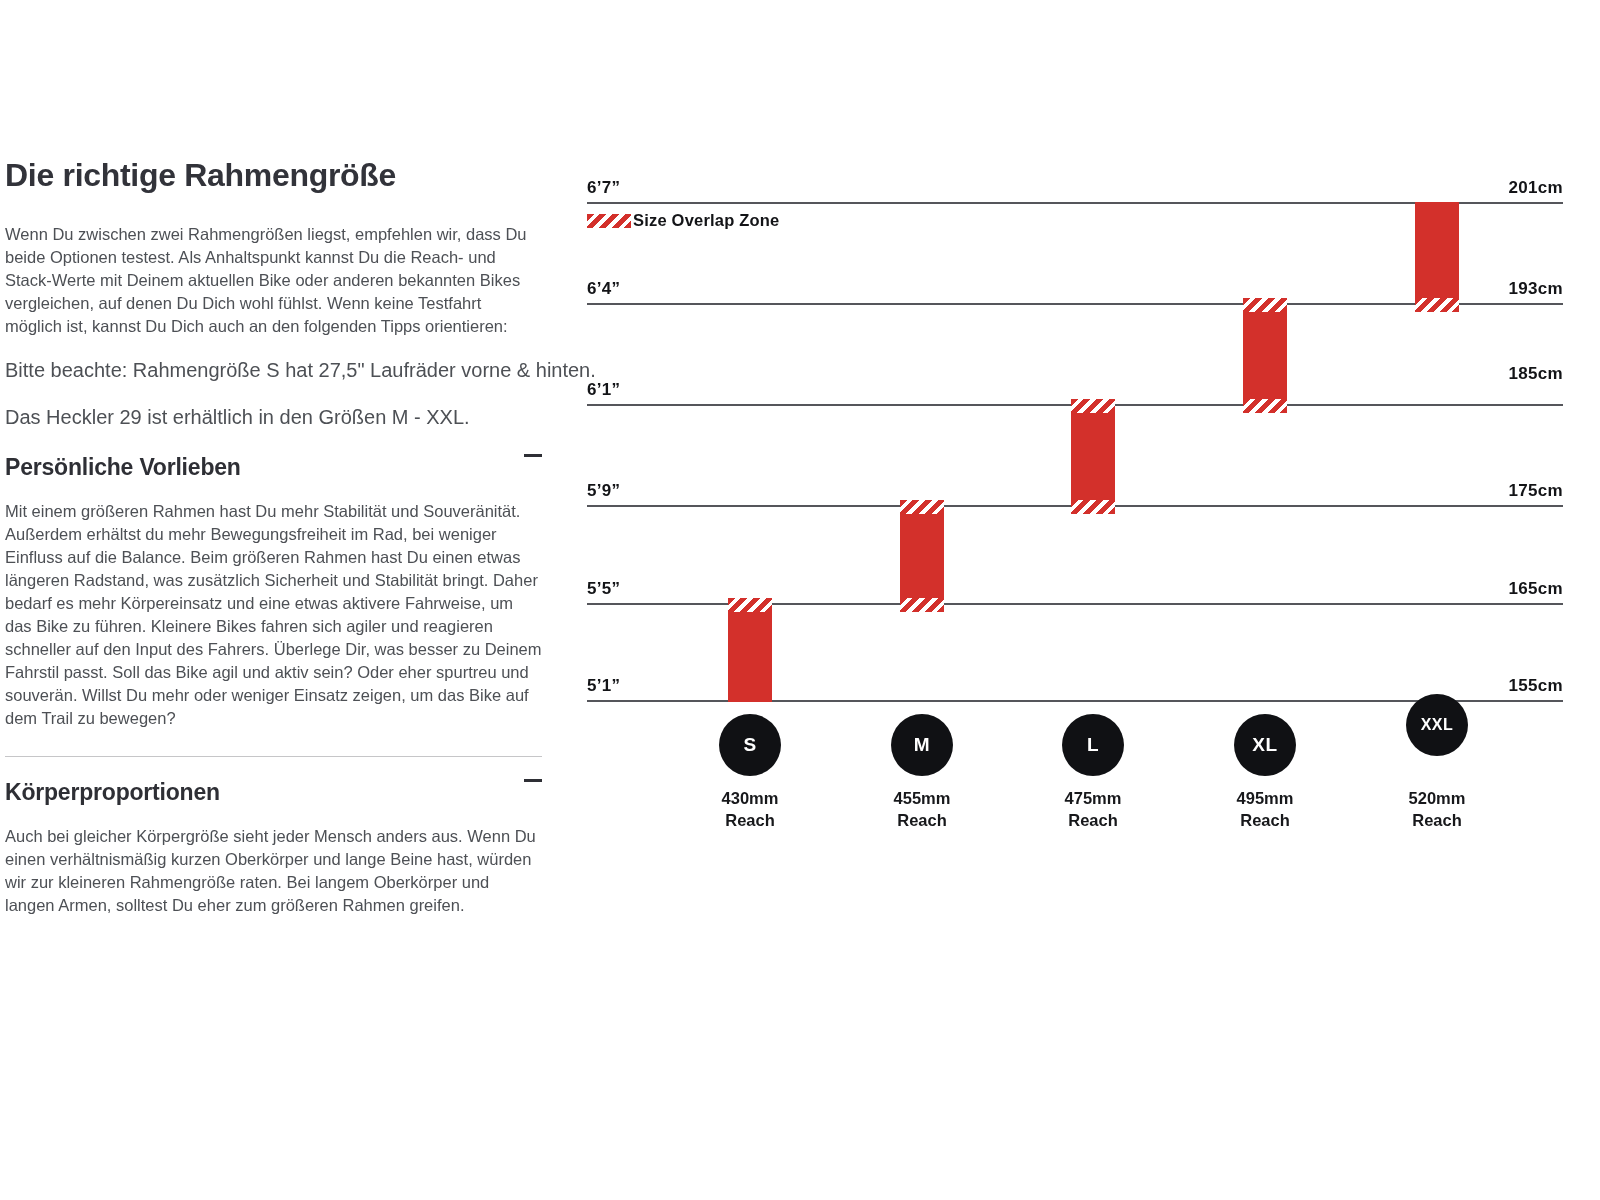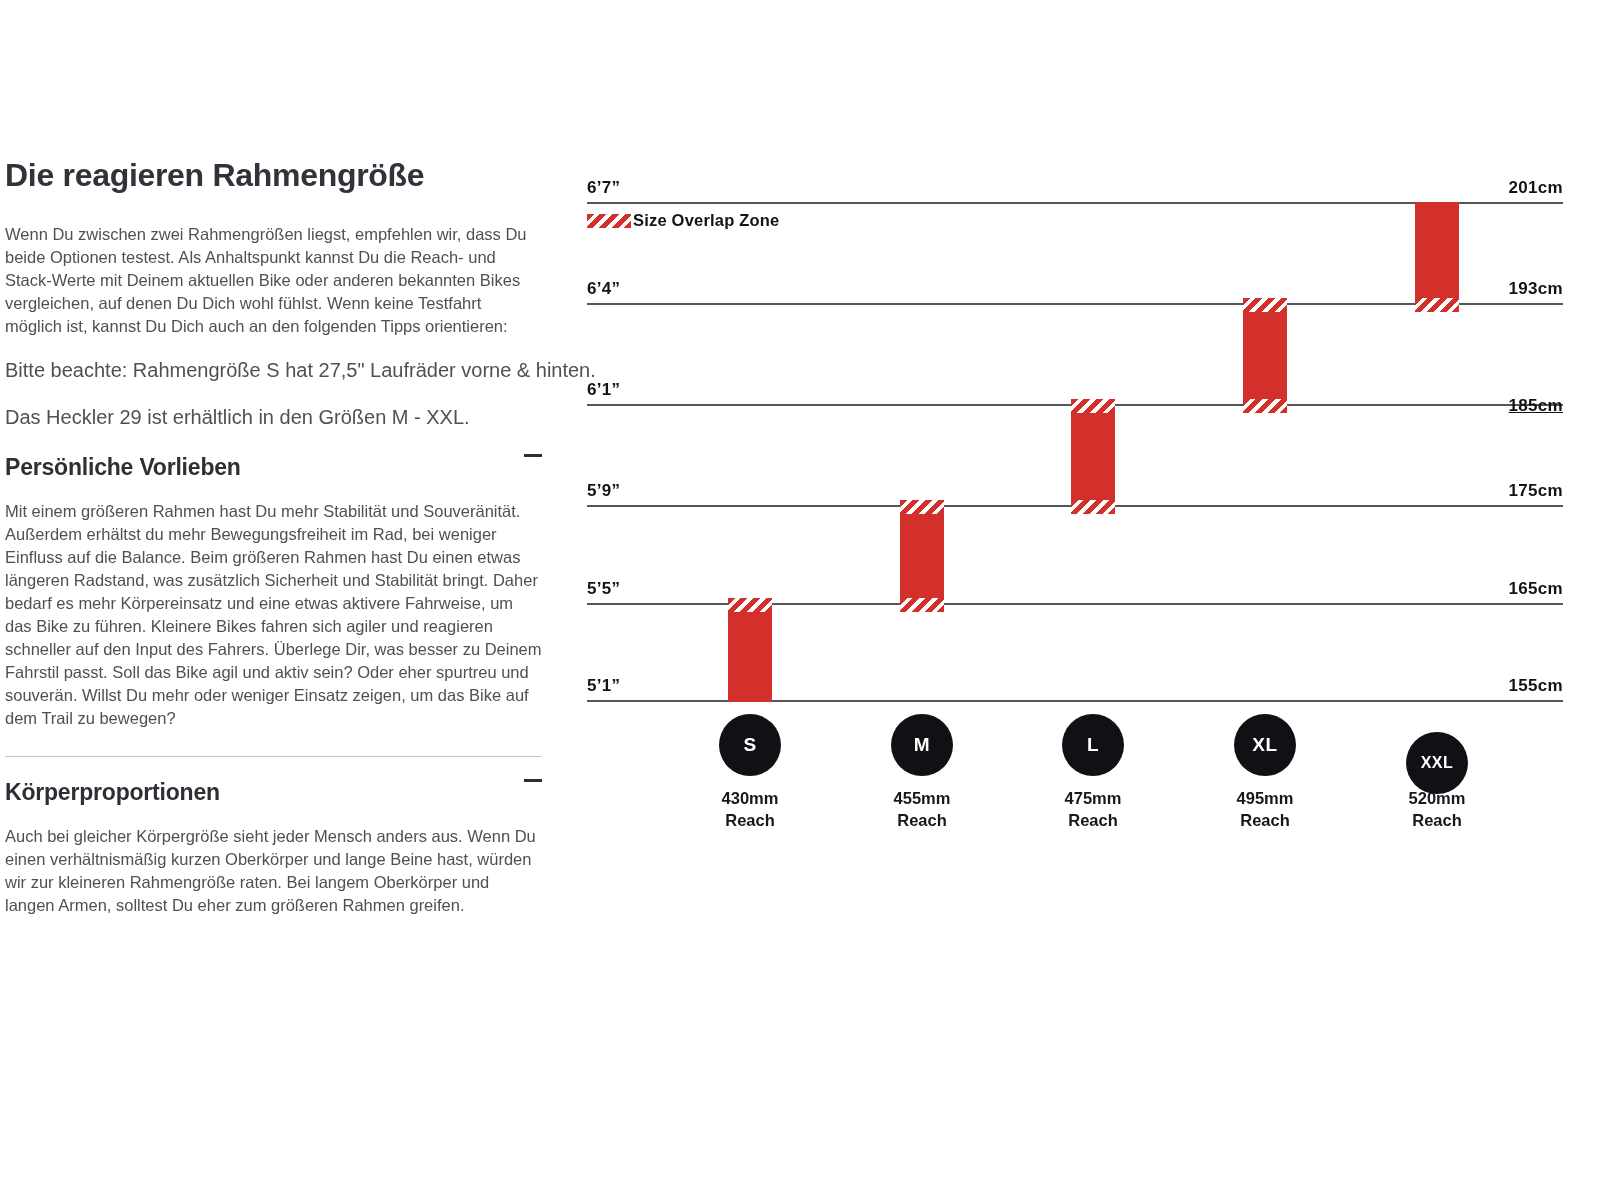--- a/index.html
+++ b/index.html
@@ -37,21 +37,21 @@
   .legend-swatch{display:inline-block;width:44px;height:14px;
                  background:repeating-linear-gradient(135deg,#d3302b 0 5px,#ffffff 5px 9px);}
   .legend-text{font-weight:bold;font-size:16.5px;color:#131417;letter-spacing:.2px;}
 </style>
 </head>
 <body>
 
 <div class="page">
 
   <aside class="left-col">
-    <h1 class="title">Die reagieren Rahmengröße</h1>
+    <h1 class="title">Die richtige Rahmengröße</h1>
     <p class="body-p">Wenn Du zwischen zwei Rahmengrößen liegst, empfehlen wir, dass Du beide Optionen testest. Als Anhaltspunkt kannst Du die Reach- und Stack-Werte mit Deinem aktuellen Bike oder anderen bekannten Bikes vergleichen, auf denen Du Dich wohl fühlst. Wenn keine Testfahrt möglich ist, kannst Du Dich auch an den folgenden Tipps orientieren:</p>
     <p class="note-p">Bitte beachte: Rahmengröße S hat 27,5" Laufräder vorne &amp; hinten.</p>
     <p class="note-p">Das Heckler 29 ist erhältlich in den Größen M - XXL.</p>
 
     <div class="section-head">
       <h2>Persönliche Vorlieben</h2>
       <span class="minus"></span>
     </div>
     <p class="body-p">Mit einem größeren Rahmen hast Du mehr Stabilität und Souveränität. Außerdem erhältst du mehr Bewegungsfreiheit im Rad, bei weniger Einfluss auf die Balance. Beim größeren Rahmen hast Du einen etwas längeren Radstand, was zusätzlich Sicherheit und Stabilität bringt. Daher bedarf es mehr Körpereinsatz und eine etwas aktivere Fahrweise, um das Bike zu führen. Kleinere Bikes fahren sich agiler und reagieren schneller auf den Input des Fahrers. Überlege Dir, was besser zu Deinem Fahrstil passt. Soll das Bike agil und aktiv sein? Oder eher spurtreu und souverän. Willst Du mehr oder weniger Einsatz zeigen, um das Bike auf dem Trail zu bewegen?</p>
 
@@ -70,21 +70,21 @@
       <span class="legend-text">Size Overlap Zone</span>
     </div>
   <div class="gridline" style="left: 587px; top: 202px; width: 976px; background: rgb(85, 86, 91);"></div>
       <div class="axis-label ft" style="left: 587px; top: 178px;">6’7”</div>
       <div class="axis-label cm" style="right: 37px; top: 178px;">201cm</div>
       <div class="gridline" style="left: 587px; top: 303px; width: 976px; background: rgb(85, 86, 91);"></div>
       <div class="axis-label ft" style="left: 587px; top: 279px;">6’4”</div>
       <div class="axis-label cm" style="right: 37px; top: 279px;">193cm</div>
       <div class="gridline" style="left: 587px; top: 404px; width: 976px; background: rgb(85, 86, 91);"></div>
       <div class="axis-label ft" style="left: 587px; top: 380px;">6’1”</div>
-      <div class="axis-label cm" style="right: 37px; top: 396px; text-decoration: underline;">185cm</div>
+      <div class="axis-label cm" style="right: 37px; top: 364px;">185cm</div>
       <div class="gridline" style="left: 587px; top: 505px; width: 976px; background: rgb(85, 86, 91);"></div>
       <div class="axis-label ft" style="left: 587px; top: 481px;">5’9”</div>
       <div class="axis-label cm" style="right: 37px; top: 481px;">175cm</div>
       <div class="gridline" style="left: 587px; top: 603px; width: 976px; background: rgb(85, 86, 91);"></div>
       <div class="axis-label ft" style="left: 587px; top: 579px;">5’5”</div>
       <div class="axis-label cm" style="right: 37px; top: 579px;">165cm</div>
       <div class="gridline" style="left: 587px; top: 700px; width: 976px; background: rgb(85, 86, 91);"></div>
       <div class="axis-label ft" style="left: 587px; top: 676px;">5’1”</div>
       <div class="axis-label cm" style="right: 37px; top: 676px;">155cm</div>
       <div class="bar" style="left: 728px; top: 598px; width: 44px; height: 104px; background: rgb(211, 48, 43);">
@@ -118,20 +118,20 @@
         <div class="hatch hatch-bottom"></div>
       </div>
       <div class="size-circle" style="left: 1234px; top: 714px;">XL</div>
       <div class="reach-label" style="left: 1195px; top: 788px;">
         <div>495mm</div>
         <div>Reach</div>
       </div>
       <div class="bar" style="left: 1415px; top: 202px; width: 44px; height: 110px; background: rgb(211, 48, 43);">
         <div class="hatch hatch-bottom"></div>
       </div>
-      <div class="size-circle" style="left: 1406px; top: 732px; font-size: 16px;">XXL</div>
+      <div class="size-circle" style="left: 1406px; top: 694px; font-size: 16px;">XXL</div>
       <div class="reach-label" style="left: 1367px; top: 788px;">
         <div>520mm</div>
         <div>Reach</div>
       </div>
     </div>
 
 </div>
 
 </body></html>

